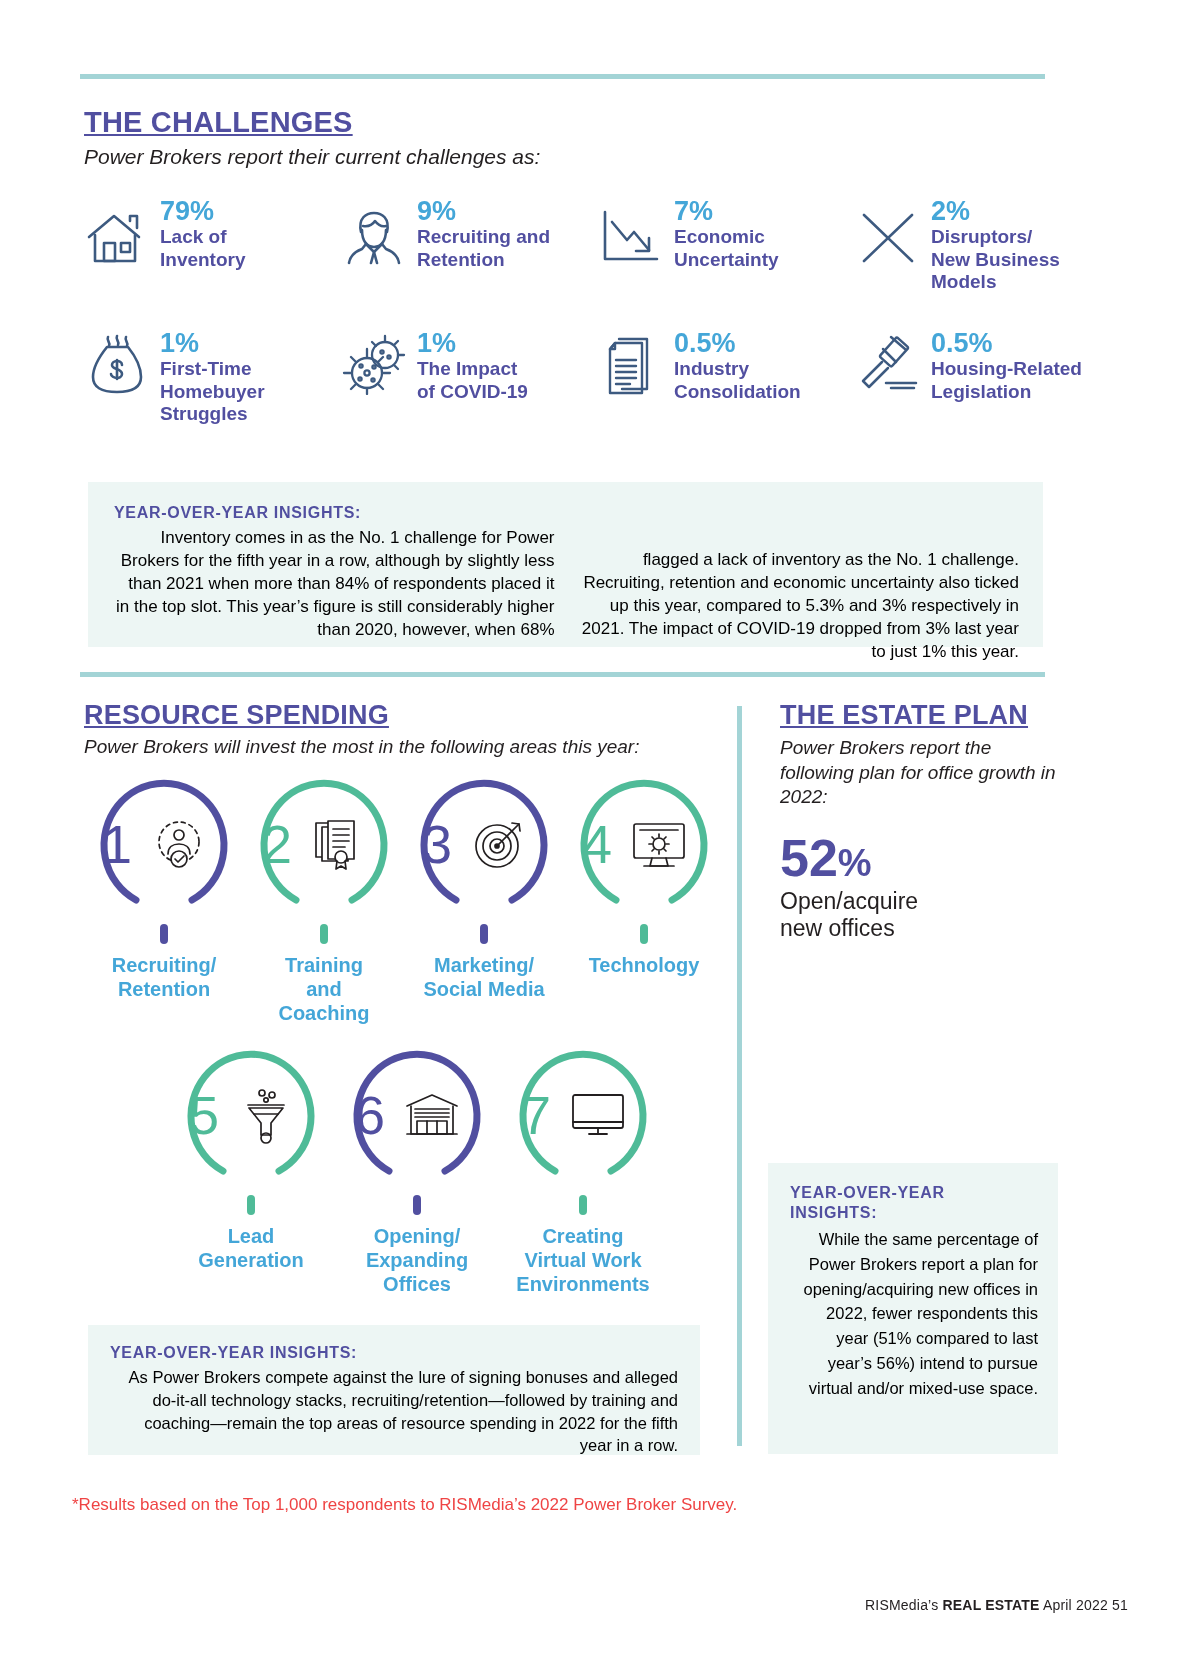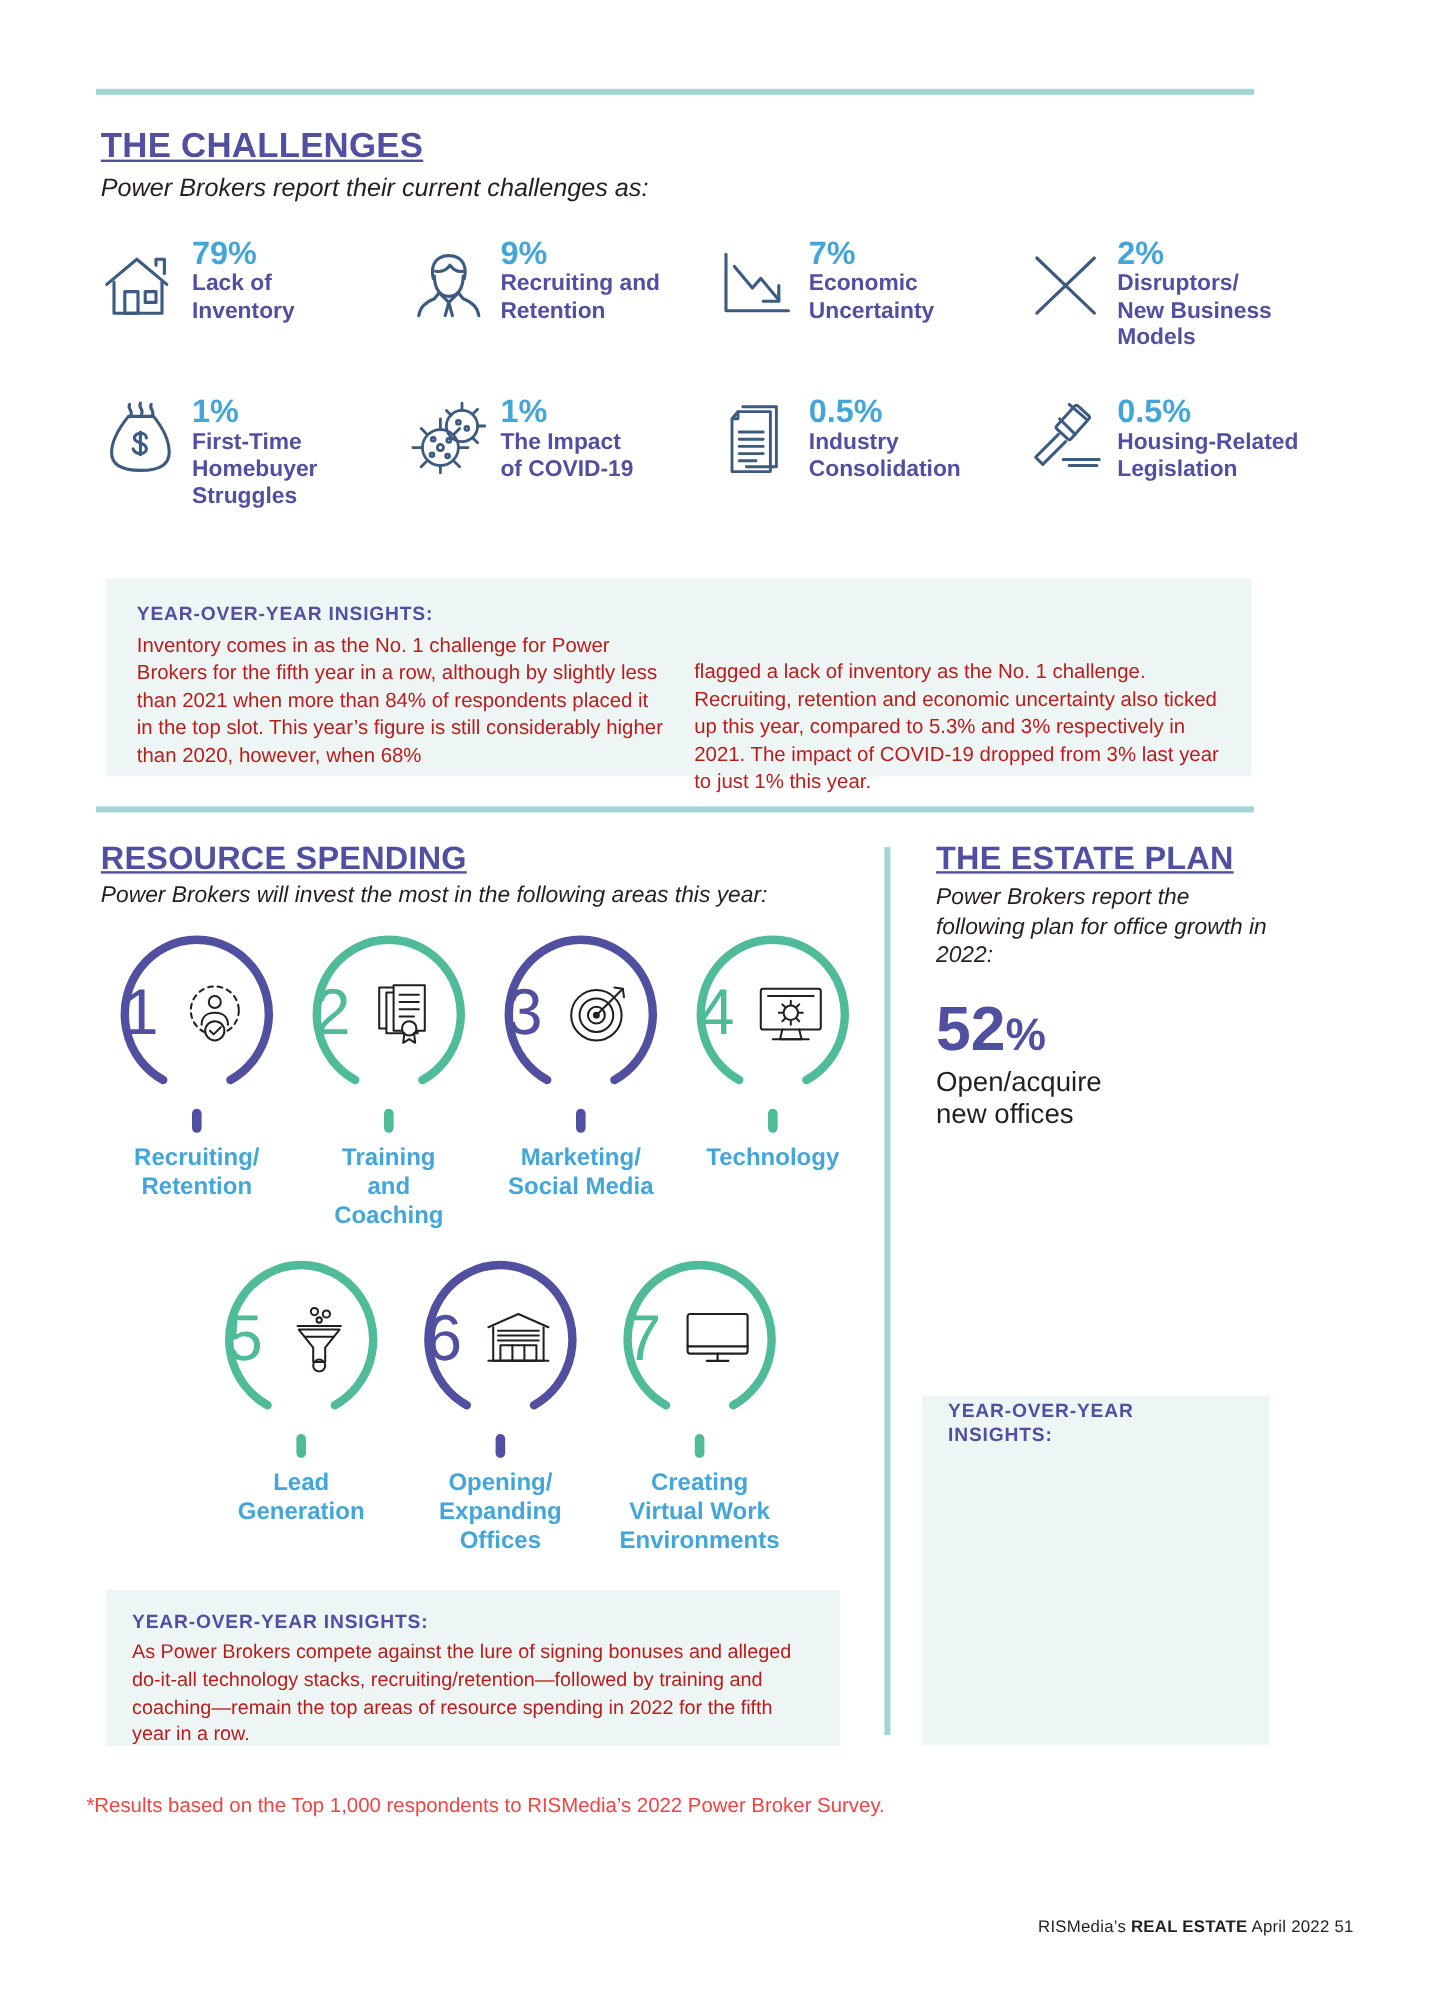--- a/index.html
+++ b/index.html
@@ -119,21 +119,22 @@
   .insight h4{
     color:var(--purple);
     font-weight:bold;
     letter-spacing:.7px;
     font-size:16px;
     margin-bottom:4px;
   }
   .insight p{
     font-size:17px;
     line-height:1.36;
-    color:#b91c1c;
+    color:#000000;
+    text-align:right;
   }
 
   .insight-challenges{
     position:absolute;
     left:88px; top:482px;
     width:955px; height:165px;
     padding:22px 24px 16px 26px;
   }
   .insight-challenges .cols{
     display:flex;
@@ -236,21 +237,21 @@
     line-height:1.18;
     color:#231f20;
     margin-top:4px;
     font-weight:300;
   }
 
   .insight-growth{
     position:absolute;
     left:768px; top:1163px;
     width:290px; height:291px;
-    padding:4px 20px 14px 22px;
+    padding:20px 20px 14px 22px;
   }
   .insight-growth h4{ line-height:1.25; }
   .insight-growth p{ font-size:16.5px; line-height:1.5; }
 
   
   .footnote{
     position:absolute;
     left:72px; top:1495px;
     font-size:17px;
     color:#ef4444;
@@ -592,18 +593,19 @@
 
     <div class="stat">
       <div class="stat-num purple"><span>52</span><span class="sym">%</span></div>
       <div class="stat-desc">Open/acquire<br>new offices</div>
     </div>
 
   </section>
 
   <div class="insight insight-growth">
     <h4>YEAR-OVER-YEAR<br>INSIGHTS:</h4>
+    <p>While the same percentage of Power Brokers report a plan for opening/acquiring new offices in 2022, fewer respondents this year (51% compared to last year’s 56%)  intend to pursue virtual and/or mixed-use space.</p>
   </div>
 
   <div class="footnote">*Results based on the Top 1,000 respondents to RISMedia’s 2022 Power Broker Survey.</div>
   <div class="colophon"><span>RISMedia’s </span><b>REAL ESTATE</b><span> April 2022  51</span></div>
 
 </div>
 
 </body></html>

